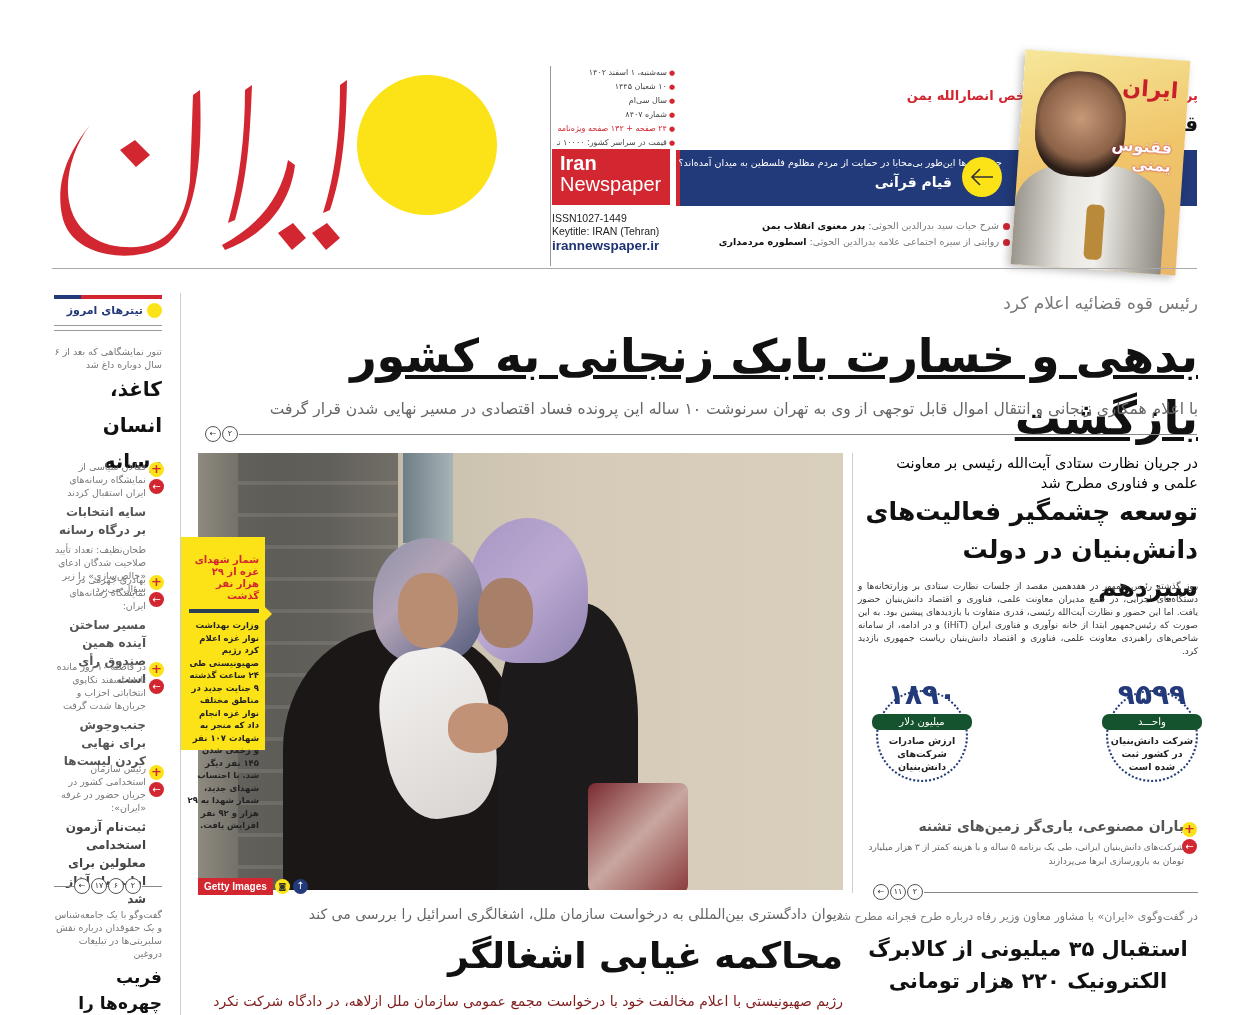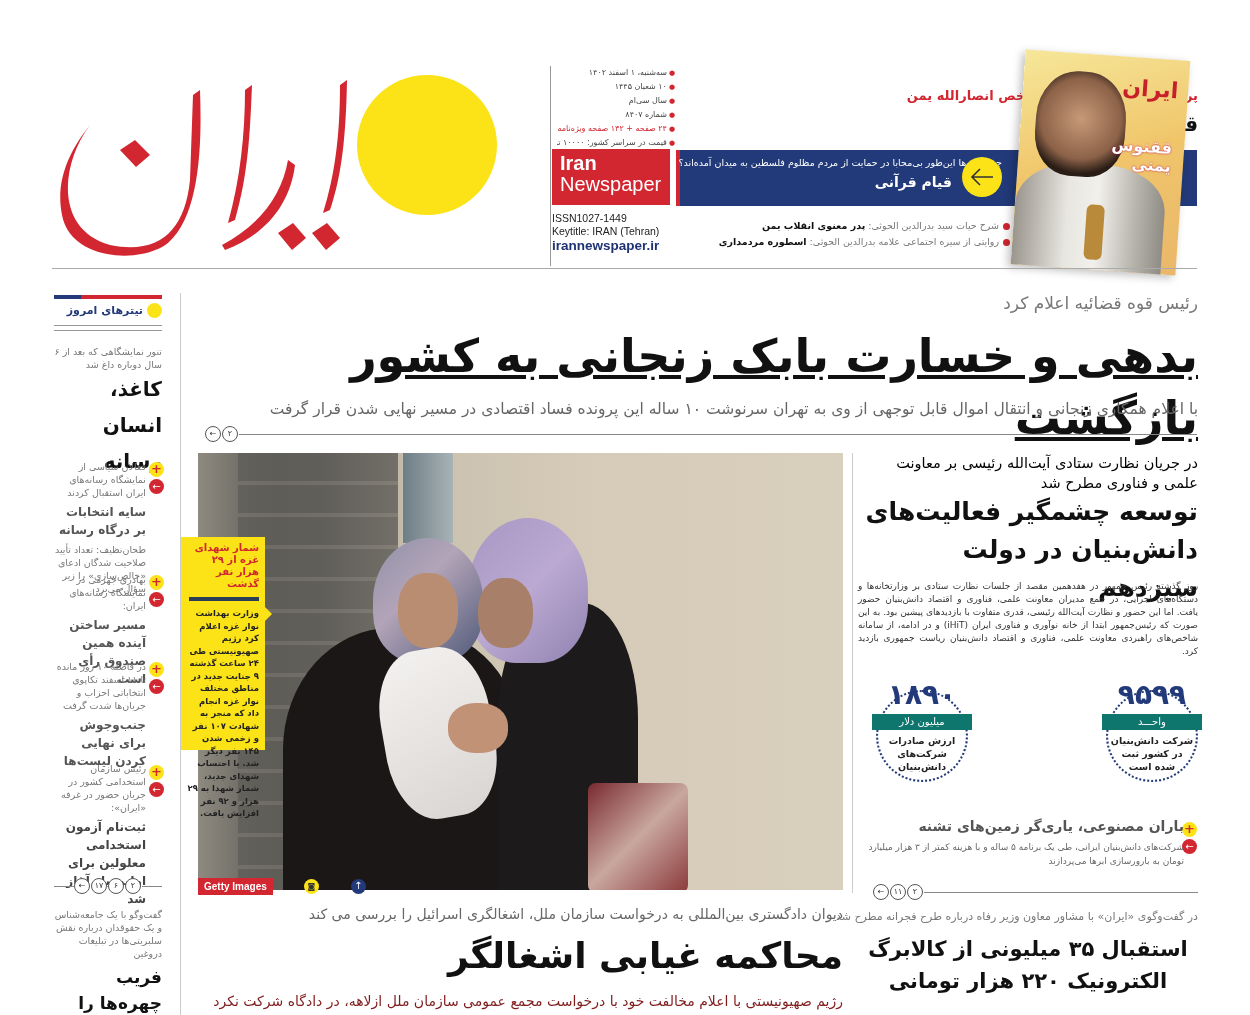--- a/index.html
+++ b/index.html
@@ -73,46 +73,46 @@
     .photo .curtain { position: absolute; left: 205px; top: 0; width: 50px; height: 90px; background: linear-gradient(90deg, #6e7e86, #a8b3b6); }
     .photo .w1-head { position: absolute; left: 175px; top: 85px; width: 110px; height: 125px; border-radius: 50% 50% 40% 40%; background: linear-gradient(135deg, #8f91a8 0%, #b3a4b8 40%, #4e5878 100%); }
     .photo .w1-face { position: absolute; left: 200px; top: 120px; width: 60px; height: 75px; border-radius: 45%; background: #b98d72; }
     .photo .w2-head { position: absolute; left: 270px; top: 65px; width: 120px; height: 145px; border-radius: 50% 50% 40% 40%; background: linear-gradient(135deg, #a596c2 0%, #bba9d2 50%, #8f82b0 100%); }
     .photo .w2-face { position: absolute; left: 280px; top: 125px; width: 55px; height: 70px; border-radius: 45%; background: #a8806a; }
     .photo .w1-body { position: absolute; left: 85px; top: 175px; width: 240px; height: 270px; border-radius: 45% 45% 0 0; background: #1b1716; }
     .photo .w2-body { position: absolute; left: 300px; top: 150px; width: 140px; height: 290px; border-radius: 40% 40% 0 0; background: #1d1a1b; }
     .photo .baby { position: absolute; left: 185px; top: 195px; width: 110px; height: 170px; border-radius: 40%; background: linear-gradient(160deg, #f4f2f0, #d8d4d2); transform: rotate(-10deg); }
     .photo .bag { position: absolute; left: 390px; top: 330px; width: 100px; height: 110px; border-radius: 8px; background: linear-gradient(135deg, #7a2a30, #c9a7a0, #8a3a3a); }
     .photo .hand { position: absolute; left: 250px; top: 250px; width: 60px; height: 50px; border-radius: 45%; background: #c29276; }
-    .credit { left: 198px; top: 873px; height: 27px; display: flex; align-items: center; direction: ltr; gap: 29px; }
+    .credit { left: 198px; top: 873px; height: 27px; display: flex; align-items: center; direction: ltr; }
     .credit .gi { background: #d22630; color: #fff; font-family: "Liberation Sans", sans-serif; font-weight: bold; font-size: 10px; padding: 2px 6px; height: 17px; line-height: 13px; }
     .credit .cam { width: 15px; height: 15px; border-radius: 50%; background: #fbe318; margin-left: 2px; font-size: 8px; line-height: 15px; text-align: center; color: #333; }
     .credit .up { width: 15px; height: 15px; border-radius: 50%; background: #223a7a; margin-left: 3px; color: #fff; font-size: 10px; line-height: 14px; text-align: center; }
 
-    .sidebox { left: 181px; top: 537px; width: 84px; height: 213px; background: #fbe318; padding: 5px 6px; text-align: right; }
+    .sidebox { left: 181px; top: 537px; width: 84px; height: 213px; background: #fbe318; padding: 17px 6px; text-align: right; }
     .sidebox .st { font-size: 10px; font-weight: bold; color: #d22630; line-height: 12px; }
     .sidebox .sb { width: 70px; height: 4px; background: #2a3e56; margin: 7px 0 6px auto; }
     .sidebox .sx { font-size: 8.5px; font-weight: bold; color: #222; line-height: 12.5px; }
     .sidebox .notch { position: absolute; left: 84px; top: 70px; width: 0; height: 0; border-top: 7px solid transparent; border-bottom: 7px solid transparent; border-left: 7px solid #fbe318; }
 
     
     .b-kicker { right: 407px; top: 906px; width: 640px; text-align: right; font-size: 14px; color: #666; }
     .b-head { right: 407px; top: 935px; width: 640px; text-align: right; font-size: 36px; font-weight: bold; color: #111; }
     .b-sub { right: 407px; top: 993px; width: 640px; text-align: right; font-size: 14px; color: #7f1d1d; white-space: nowrap; }
 
     
     .rcol-div { left: 852px; top: 453px; width: 1px; height: 440px; background: #ccc; }
     .r-kicker { right: 52px; top: 453px; width: 340px; text-align: right; font-size: 14.5px; color: #000000; line-height: 20px; }
     .r-head { right: 52px; top: 493px; width: 340px; text-align: right; font-size: 25px; font-weight: bold; color: #111; line-height: 38px; }
     .r-body { right: 52px; top: 580px; width: 340px; text-align: justify; font-size: 9px; color: #333; line-height: 13px; }
     .stats { left: 870px; top: 680px; width: 330px; height: 115px; display: flex; justify-content: space-between; direction: ltr; }
     .stat { position: relative; width: 100px; height: 110px; }
     .stat .ring { position: absolute; left: 6px; top: 10px; width: 92px; height: 92px; border-radius: 50%; border: 2px dotted #223a7a; }
     .stat .num { position: absolute; left: 0; top: 0; width: 104px; text-align: center; font-size: 28px; font-weight: bold; color: #223a7a; line-height: 30px; }
-    .stat .unit { position: absolute; left: 2px; top: 34px; width: 100px; height: 16px; background: #0f766e; color: #fff; font-size: 10px; line-height: 16px; text-align: center; }
+    .stat .unit { position: absolute; left: 2px; top: 34px; width: 100px; height: 16px; background: #14532d; color: #fff; font-size: 10px; line-height: 16px; text-align: center; border-radius: 7px; }
     .stat .desc { position: absolute; left: 10px; top: 54px; width: 84px; text-align: center; font-size: 9.5px; font-weight: bold; color: #222; line-height: 13px; direction: rtl; }
 
     .r-mini-head { right: 66px; top: 818px; width: 330px; text-align: right; font-size: 14px; font-weight: bold; color: #555; }
     .r-mini-body { right: 66px; top: 840px; width: 330px; text-align: right; font-size: 9px; color: #666; line-height: 14px; }
     .r-pm { left: 1181px; top: 822px; }
     .pager-right { left: 873px; top: 884px; width: 325px; }
 
     .r2-kicker { right: 52px; top: 910px; width: 340px; text-align: right; font-size: 11px; color: #777; white-space: nowrap; }
     .r2-head { right: 52px; top: 933px; width: 340px; text-align: center; font-size: 21px; font-weight: bold; color: #111; line-height: 32px; }
   </style>

